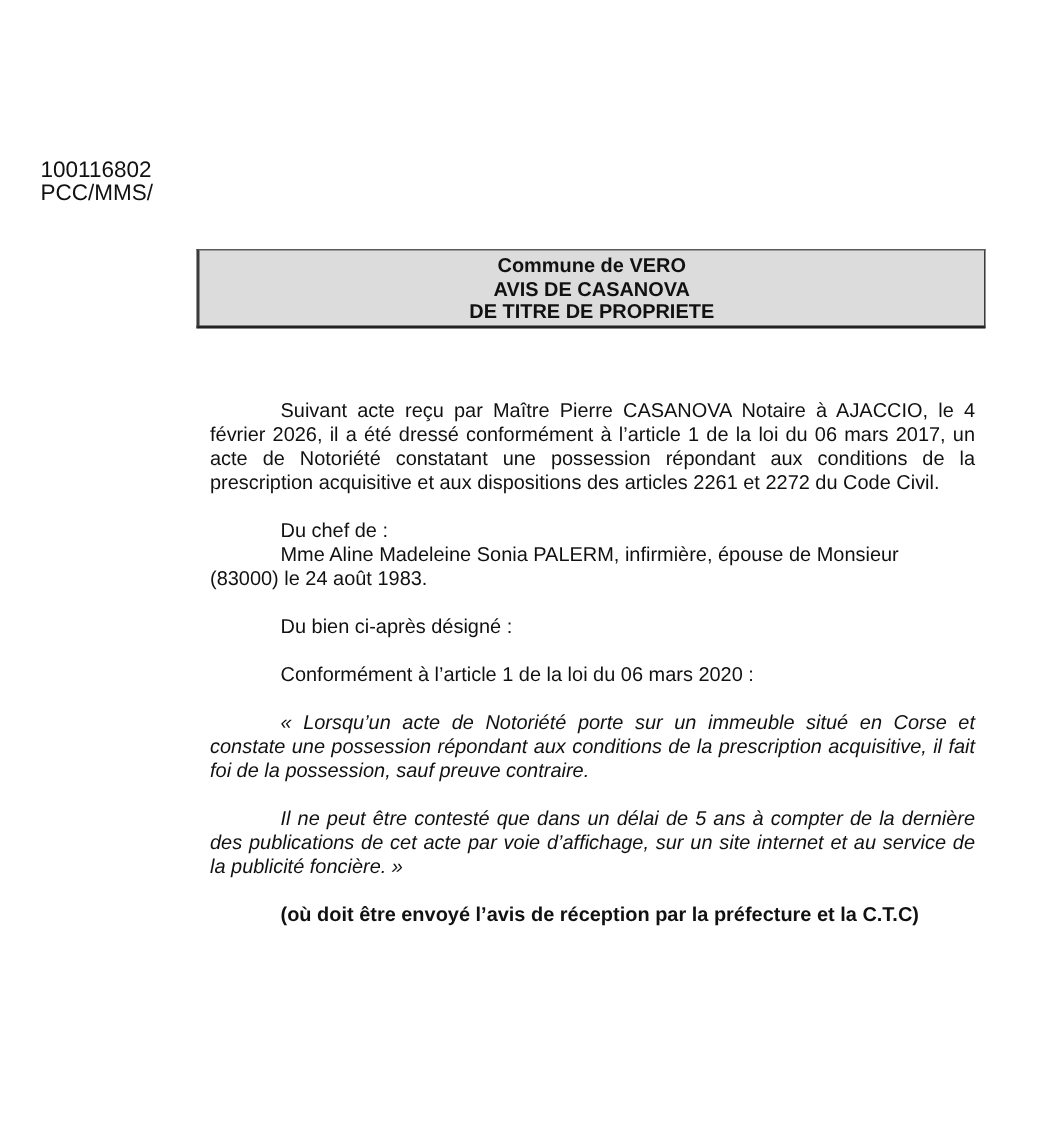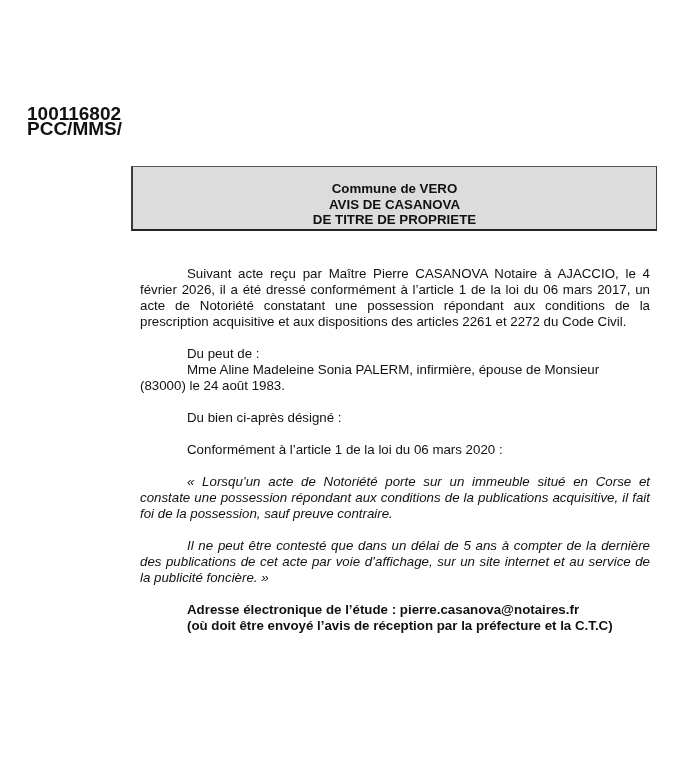--- a/index.html
+++ b/index.html
@@ -14,40 +14,39 @@
       font-family: "Liberation Sans", sans-serif;
       color: #111111;
       font-size: 13.3px;
       overflow: hidden;
     }
     .ref {
       position: absolute;
       left: 27px;
       top: 106px;
       line-height: 15px;
-      font-size: 19px;
-      font-weight: bold;
+      font-size: 15px;
     }
     .ref div { white-space: nowrap; }
     .header-box {
       position: absolute;
       left: 131px;
       top: 166px;
       width: 523px;
       height: 48px;
       background: #dcdcdc;
       border-left: 2px solid #3a3a3a;
       border-top: 1px solid #5a5a5a;
       border-right: 1px solid #3a3a3a;
       border-bottom: 2px solid #222222;
       text-align: center;
       font-weight: bold;
       font-size: 13.3px;
       line-height: 15.5px;
-      padding-top: 14px;
+      padding-top: 2px;
       box-sizing: content-box;
     }
     .body-text {
       position: absolute;
       left: 140px;
       top: 250px;
       width: 510px;
       font-size: 13.3px;
       line-height: 16px;
     }
@@ -71,33 +70,32 @@
   <div>Commune de VERO</div>
   <div>AVIS DE CASANOVA</div>
   <div>DE TITRE DE PROPRIETE</div>
 </div>
 
 <div class="body-text">
 
   <p class="para indent-first">Suivant acte reçu par Maître Pierre CASANOVA Notaire à AJACCIO, le 4 février 2026, il a été dressé conformément à l’article 1 de la loi du 06 mars 2017, un acte de Notoriété constatant une possession répondant aux conditions de la prescription acquisitive et aux dispositions des articles 2261 et 2272 du Code Civil.</p>
 
   <div class="para">
-    <span class="line indent-block">Du peut de :</span>
+    <span class="line indent-block">Du chef de :</span>
     <span class="line indent-block">Mme Aline Madeleine Sonia PALERM, infirmière, épouse de Monsieur</span>
     <span class="line">(83000) le 24 août 1983.</span>
   </div>
 
   <div class="para">
     <span class="line indent-block">Du bien ci-après désigné :</span>
   </div>
 
   <div class="para">
     <span class="line indent-block">Conformément à l’article 1 de la loi du 06 mars 2020 :</span>
-    <p class="para tight indent-first italic">« Lorsqu’un acte de Notoriété porte sur un immeuble situé en Corse et constate une possession répondant aux conditions de la publications acquisitive, il fait foi de la possession, sauf preuve contraire.</p>
+    <p class="para tight indent-first italic">« Lorsqu’un acte de Notoriété porte sur un immeuble situé en Corse et constate une possession répondant aux conditions de la prescription acquisitive, il fait foi de la possession, sauf preuve contraire.</p>
     <p class="para tight indent-first italic">Il ne peut être contesté que dans un délai de 5 ans à compter de la dernière des publications de cet acte par voie d’affichage, sur un site internet et au service de la publicité foncière. »</p>
   </div>
 
   <div class="para bold">
-    <span class="line indent-block">Adresse électronique de l’étude : pierre.casanova@notaires.fr</span>
     <span class="line indent-block">(où doit être envoyé l’avis de réception par la préfecture et la C.T.C)</span>
   </div>
 
 </div>
 
 </body></html>

